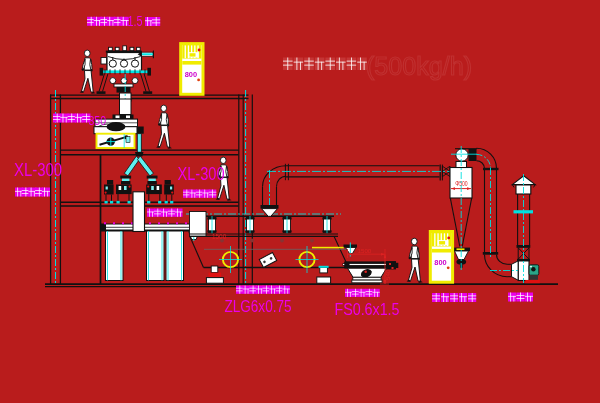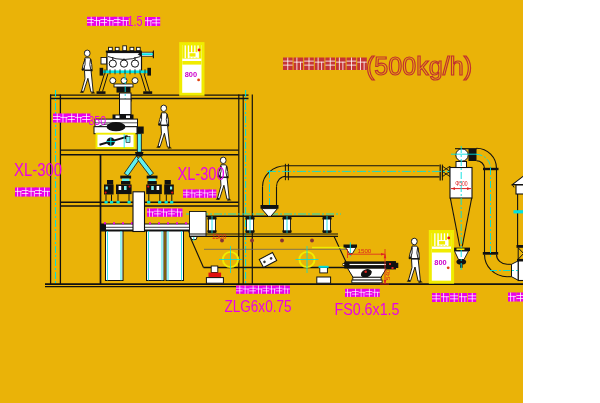--- a/index.html
+++ b/index.html
@@ -1,16 +1,16 @@
 <!DOCTYPE html>
 <html><head>
 <meta charset="utf-8">
 <style>
 html,body{margin:0;padding:0;background:#fff;}
-#wrap{position:relative;width:523px;height:403px;background:#eab308;overflow:hidden;}
+#wrap{position:relative;width:600px;height:403px;background:#b91c1c;overflow:hidden;}
 svg{position:absolute;left:0;top:0;}
 text{font-family:"Liberation Sans",sans-serif;}
 </style>
 </head>
 <body>
 <div id="wrap">
 <svg width="600" height="403" viewBox="0 0 600 403">
 <defs>
 
  <g id="cj1">

